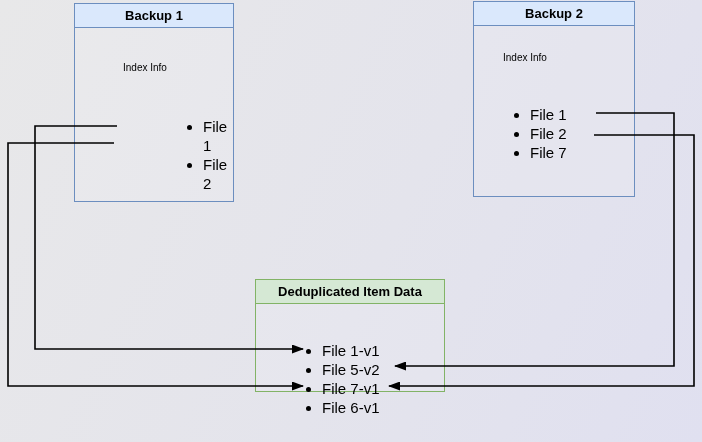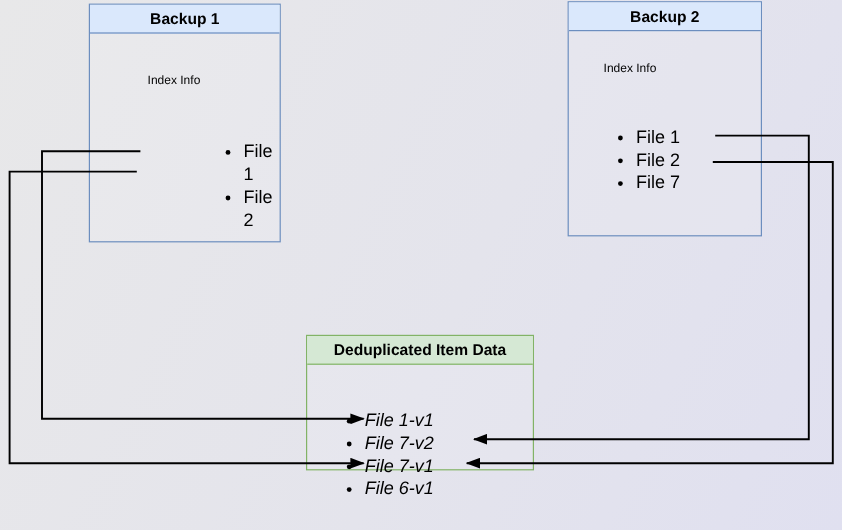--- a/index.html
+++ b/index.html
@@ -70,23 +70,23 @@
     <div class="index-label" style="left:29px; top:50px;">Index Info</div>
     <ul class="file-list" style="left:40px; top:103px;">
       <li>File 1</li>
       <li>File 2</li>
       <li>File 7</li>
     </ul>
   </div>
 
   <div class="box green" style="left:255px; top:279px; width:190px; height:113px;">
     <div class="box-header">Deduplicated Item Data</div>
-    <ul class="file-list" style="left:32px; top:61px;font-style:italic;">
+    <ul class="file-list" style="left:50px; top:61px;">
       <li>File 1-v1</li>
-      <li>File 7-v2</li>
+      <li>File 5-v2</li>
       <li>File 7-v1</li>
       <li>File 6-v1</li>
     </ul>
   </div>
 
   <svg id="arrows" viewBox="0 0 702 442" xmlns="http://www.w3.org/2000/svg">
     <defs>
       <marker id="arrowhead" markerUnits="userSpaceOnUse" markerWidth="12" markerHeight="9" refX="11" refY="4.5" orient="auto">
         <path d="M0,0 L12,4.5 L0,9 Z" fill="#000"></path>
       </marker>

